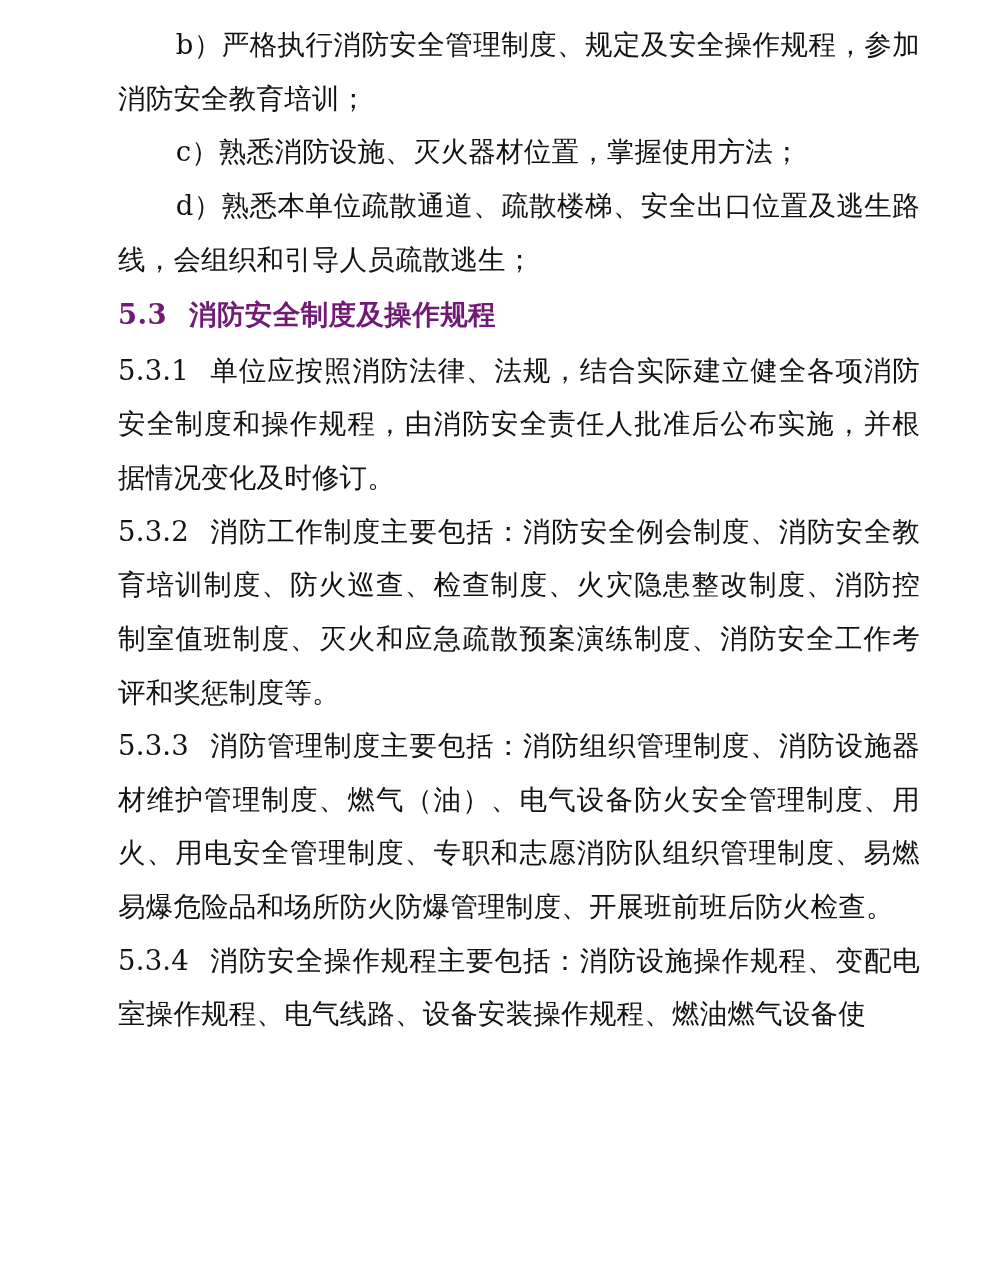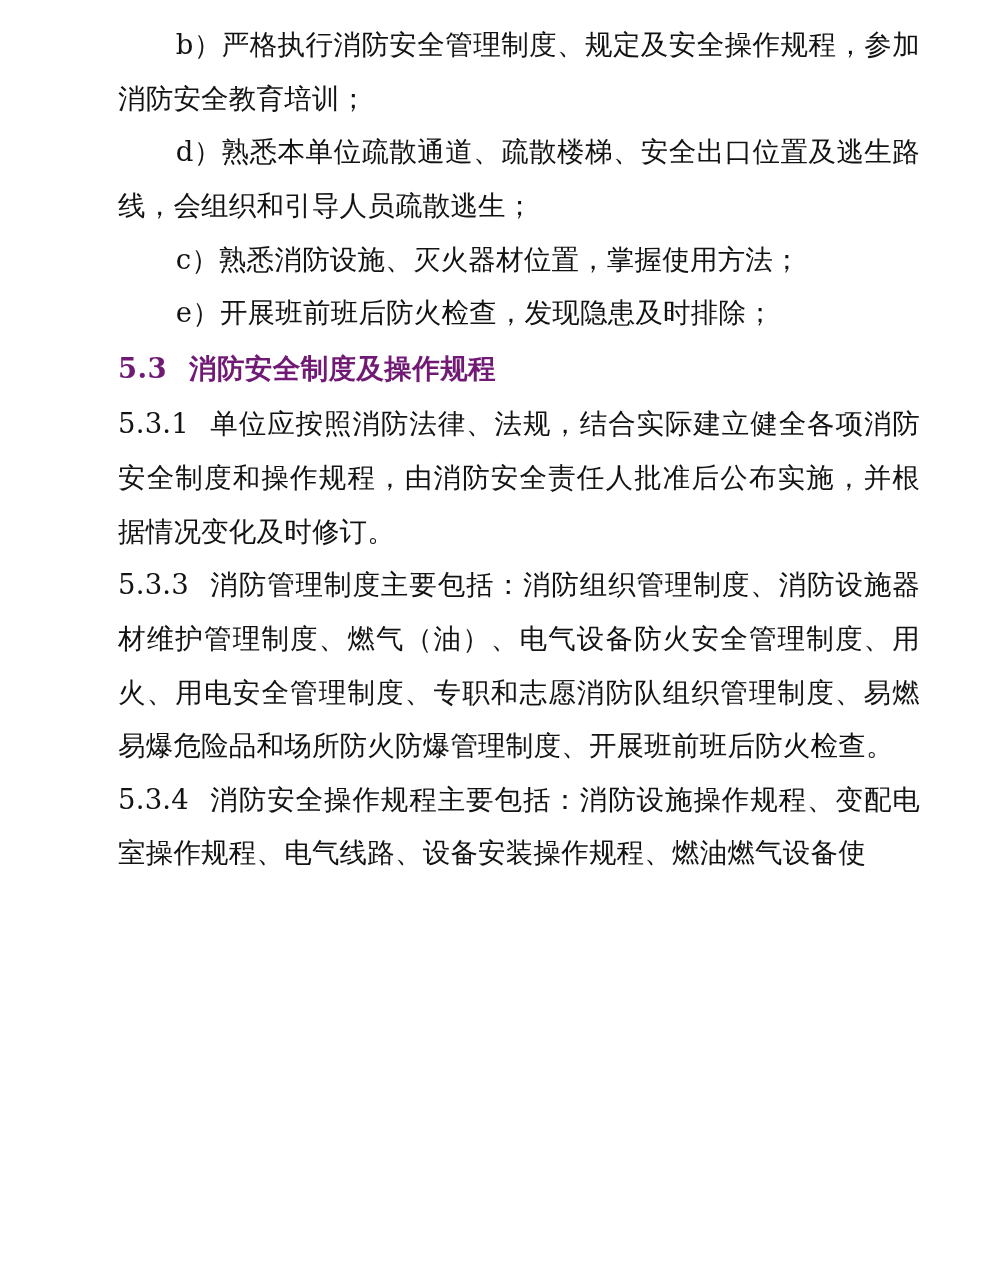--- a/index.html
+++ b/index.html
@@ -48,32 +48,34 @@
     margin-right: 0.75em;
     margin-top: 10px;
   }
 </style>
 </head>
 <body>
 
 <div class="page">
 
   <p class="para indent">b）严格执行消防安全管理制度、规定及安全操作规程，参加消防安全教育培训；</p>
+  <p class="para indent">c）熟悉消防设施、灭火器材位置，掌握使用方法；</p>
   <p class="para indent">d）熟悉本单位疏散通道、疏散楼梯、安全出口位置及逃生路线，会组织和引导人员疏散逃生；</p>
-  <p class="para indent">c）熟悉消防设施、灭火器材位置，掌握使用方法；</p>
-  <p class="para indent">e）开展班前班后防火检查，发现隐患及时排除；</p>
 
   <h2 class="heading">
     <span class="num">5.3</span><span>消防安全制度及操作规程</span>
   </h2>
 
   <p class="para">
     <span class="num-label">5.3.1</span><span>单位应按照消防法律、法规，结合实际建立健全各项消防安全制度和操作规程，由消防安全责任人批准后公布实施，并根据情况变化及时修订。</span>
   </p>
 
+  <p class="para">
+    <span class="num-label">5.3.2</span><span>消防工作制度主要包括：消防安全例会制度、消防安全教育培训制度、防火巡查、检查制度、火灾隐患整改制度、消防控制室值班制度、灭火和应急疏散预案演练制度、消防安全工作考评和奖惩制度等。</span>
+  </p>
 
   <p class="para">
     <span class="num-label">5.3.3</span><span>消防管理制度主要包括：消防组织管理制度、消防设施器材维护管理制度、燃气（油）、电气设备防火安全管理制度、用火、用电安全管理制度、专职和志愿消防队组织管理制度、易燃易爆危险品和场所防火防爆管理制度、开展班前班后防火检查。</span>
   </p>
 
   <p class="para">
     <span class="num-label">5.3.4</span><span>消防安全操作规程主要包括：消防设施操作规程、变配电室操作规程、电气线路、设备安装操作规程、燃油燃气设备使</span>
   </p>
 
 </div>

